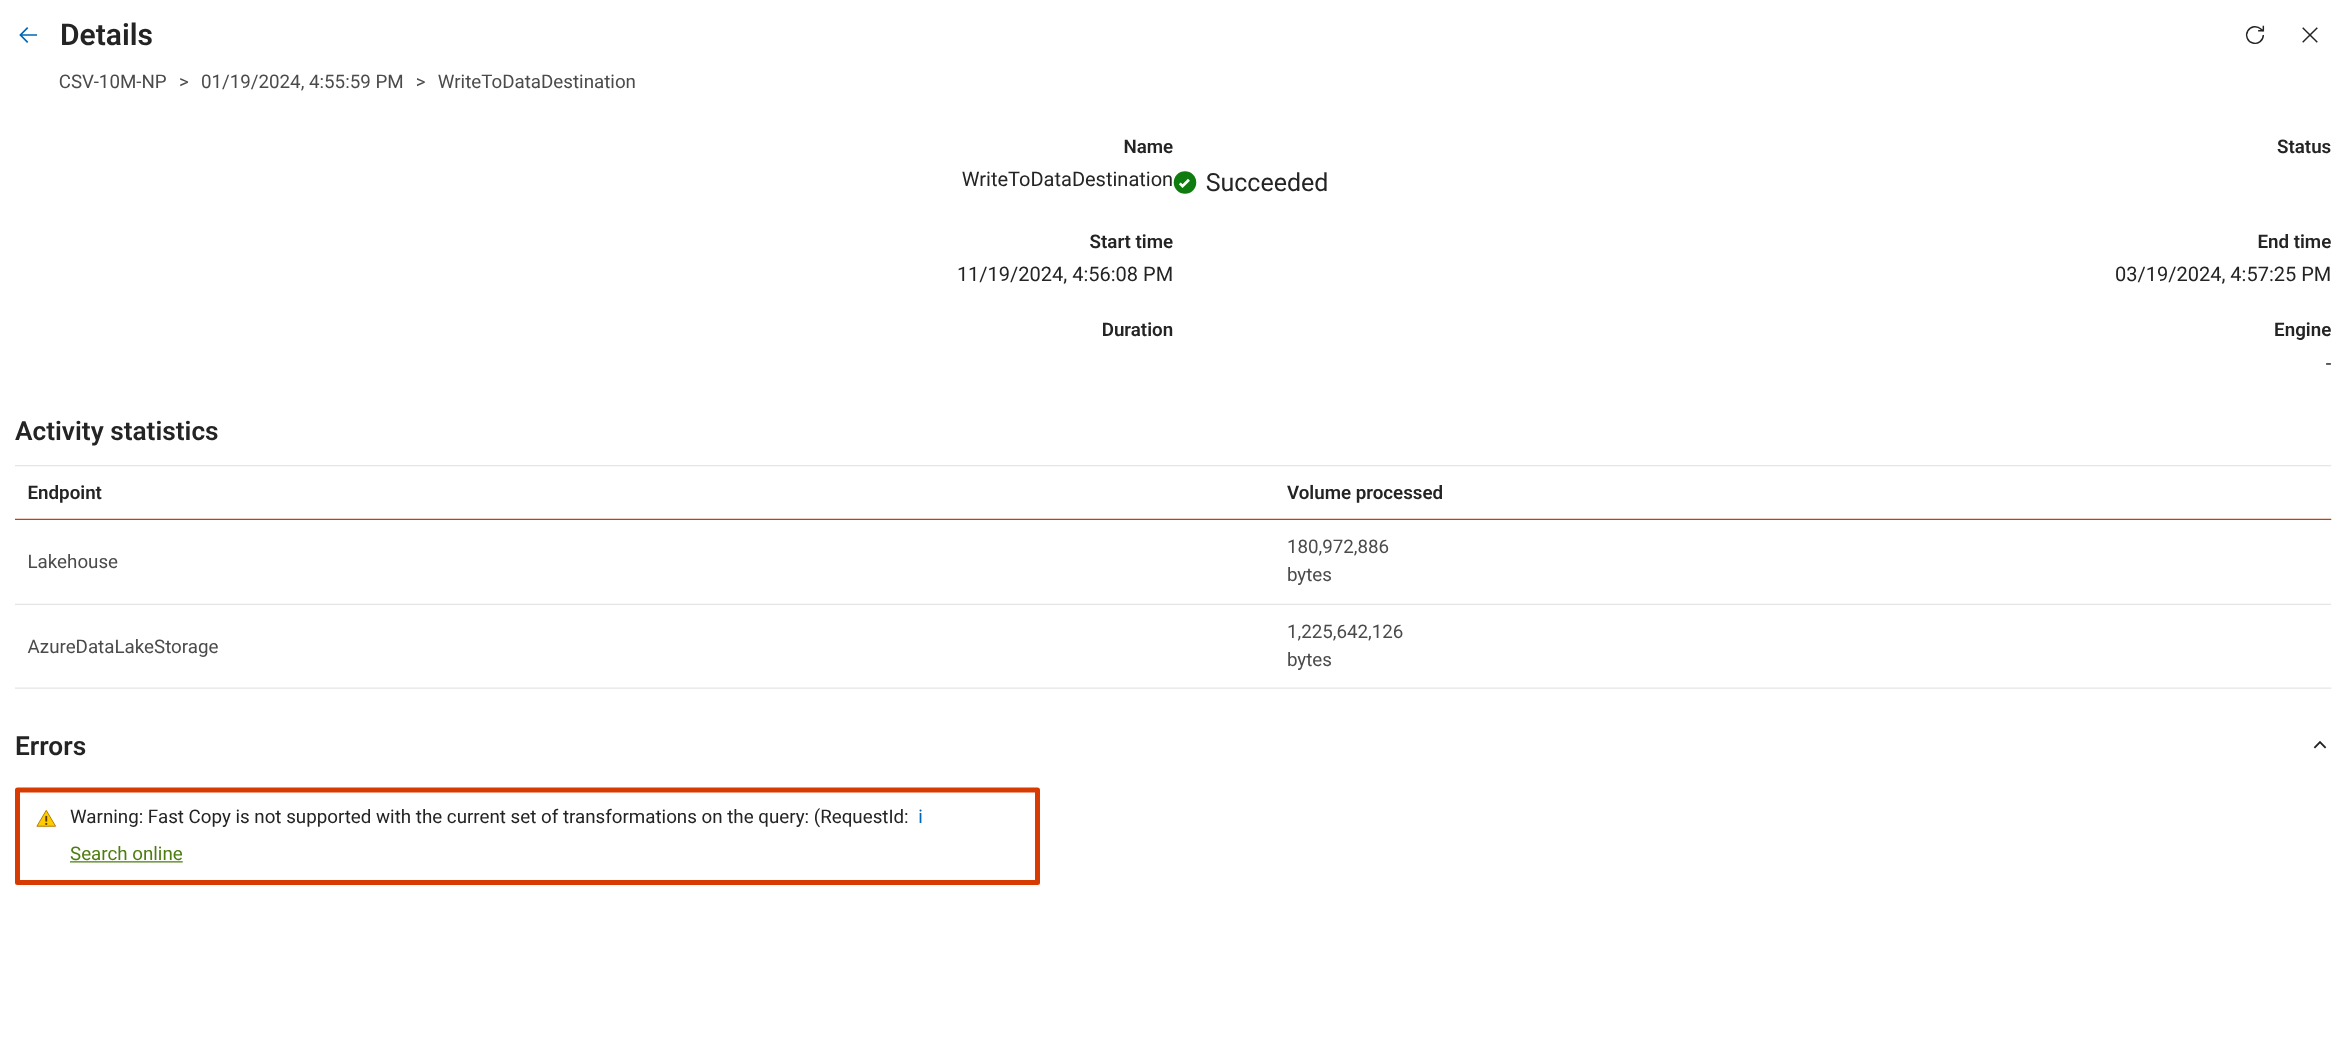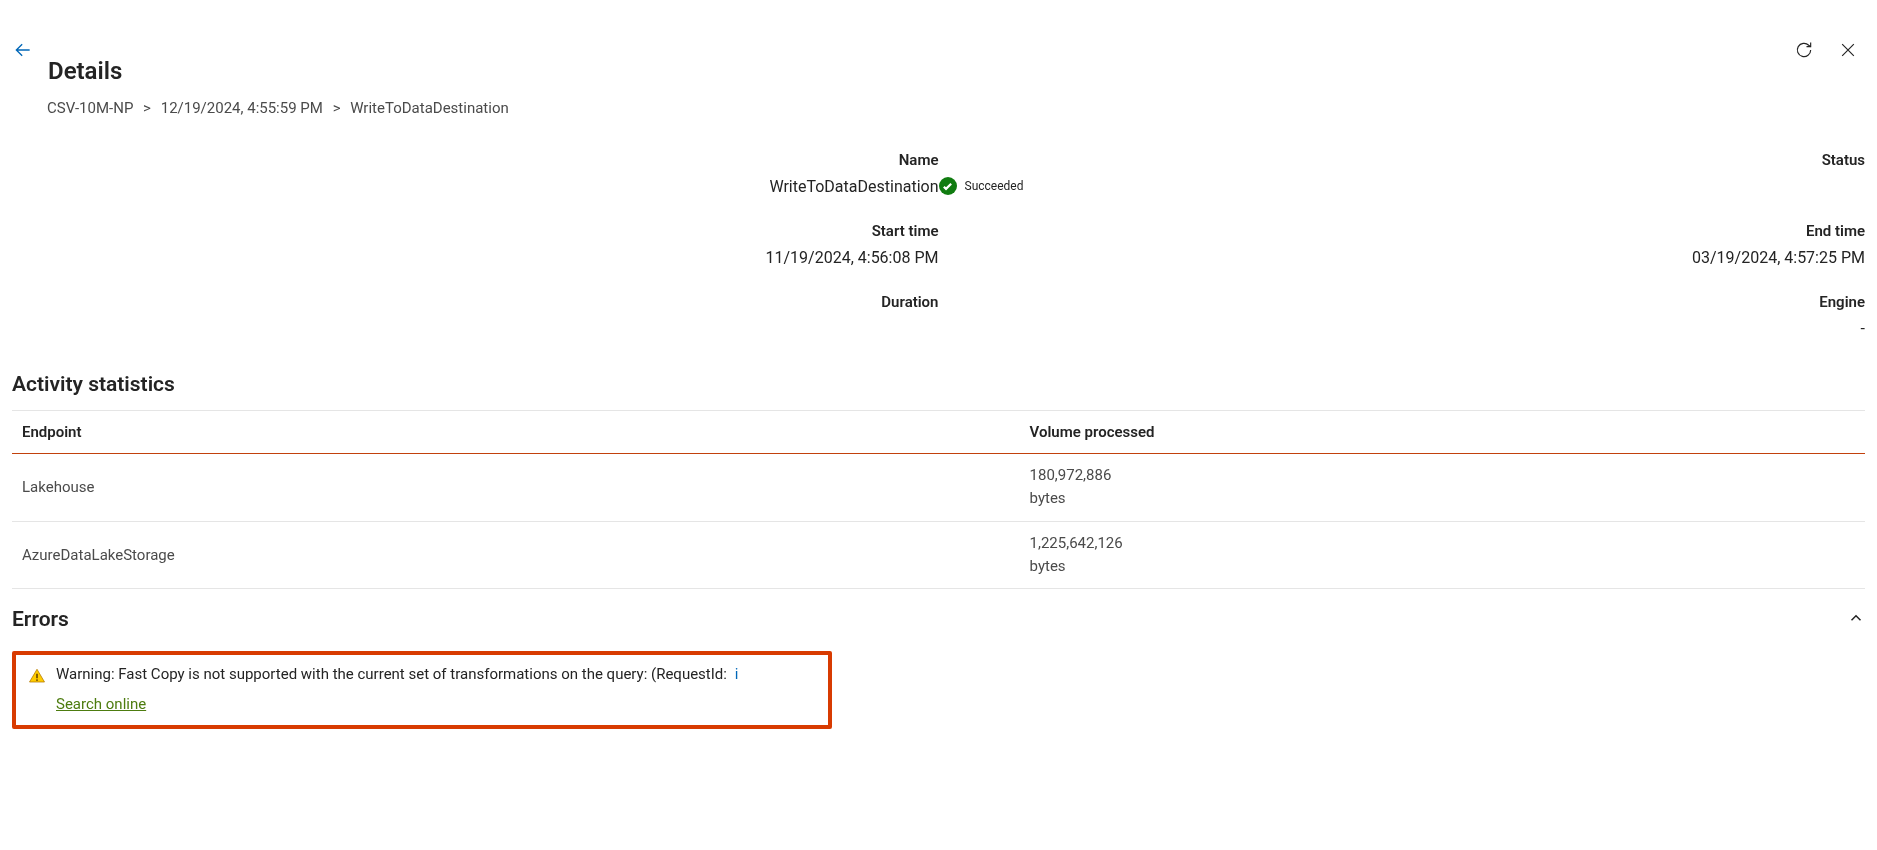--- a/index.html
+++ b/index.html
@@ -6,54 +6,54 @@
     body {
       font-family: "Segoe UI", -apple-system, BlinkMacSystemFont, Roboto, "Helvetica Neue", sans-serif;
       color: #242424;
       background: #fff;
       font-size: 14px;
       padding: 14px 12px 24px 12px;
     }
     
     .header-row { display: flex; align-items: center; justify-content: space-between; }
     .header-left { display: flex; align-items: center; gap: 14px; }
-    .header-title { font-size: 24px; font-weight: 600; margin-top: 43px; }
+    .header-title { font-size: 24px; font-weight: 600; }
     .header-actions { display: flex; align-items: center; gap: 22px; padding-right: 6px; }
     .icon-btn { width: 22px; height: 22px; display: inline-flex; align-items: center; justify-content: center; cursor: pointer; color: #242424; }
     .icon-btn svg { width: 20px; height: 20px; stroke: currentColor; fill: none; stroke-width: 1.4; }
     .back-icon svg { stroke: #0067b8; stroke-width: 1.6; }
 
     
     .breadcrumb { margin-top: 14px; margin-left: 35px; color: #4b4b4b; font-size: 15px; }
     .crumb { color: #4b4b4b; }
     .crumb-sep { margin: 0 6px; color: #4b4b4b; }
 
     
     .details-grid { display: grid; grid-template-columns: 1fr 1fr; row-gap: 26px; margin-top: 34px; text-align: right; }
     .detail-item { display: flex; flex-direction: column; gap: 8px; }
     .detail-label { font-weight: 600; font-size: 15px; }
     .detail-value { font-size: 16px; color: #242424; }
-    .status-line { display: flex; align-items: center; gap: 8px; font-size: 12px; }
+    .status-line { display: flex; align-items: center; gap: 8px; font-size: 20px; }
     .status-badge { width: 18px; height: 18px; border-radius: 50%; background:#107c10; display:inline-flex; align-items:center; justify-content:center; }
     .status-badge svg { width:11px; height:11px; stroke:#fff; stroke-width:2.4; fill:none; }
 
     
     .section-heading { font-size: 21px; font-weight: 600; margin-top: 34px; }
 
     
     .activity-table { width: 100%; border-collapse: collapse; margin-top: 14px; }
     .activity-table th { text-align: left; font-weight: 600; font-size: 15px; padding: 12px 10px; border-top: 1px solid #e5e5e5; border-bottom: 1px solid #c2410c; }
     .activity-table th:last-child, .activity-table td:last-child { }
     .activity-table td { padding: 10px 10px; color:#4b4b4b; font-size:15px; border-bottom: 1px solid #e5e5e5; vertical-align: middle; }
     .vol-cell { line-height: 1.55; }
     .vol-num { display:block; }
     .vol-unit { display:block; }
 
     
-    .errors-header { display:flex; align-items:center; justify-content:space-between; margin-top: 18px; }
+    .errors-header { display:flex; align-items:center; justify-content:space-between; margin-top: 35px; }
     .errors-heading { font-size: 21px; font-weight: 600; }
     .chevron svg { width:18px; height:18px; stroke:#242424; fill:none; stroke-width:2; }
 
     .error-box { margin-top: 20px; border: 4px solid #d83b01; border-radius:2px; padding: 10px 26px 12px 12px; max-width: 820px; }
     .error-row1 { display:flex; align-items:flex-start; gap:10px; color:#242424; font-size:15px; }
     .warn-icon { flex: 0 0 18px; width:18px; height:18px; margin-top:2px; }
     .warn-icon svg { width:18px; height:18px; }
     .error-text { flex:1; }
     .req-tail { color:#0067b8; margin-left:4px; }
     .search-link { display:inline-block; margin-top:10px; margin-left:28px; color:#4d7c0f; text-decoration: underline; font-size:15px; cursor:pointer; }
@@ -81,21 +81,21 @@
       <svg viewBox="0 0 24 24">
           <path d="M5 5l14 14M19 5L5 19"></path>
         </svg>
     </span>
   </div>
 </div>
 
 <div class="breadcrumb">
   <span class="crumb">CSV-10M-NP</span>
   <span class="crumb-sep">&gt;</span>
-  <span class="crumb">12/19/2024, 4:55:59 PM</span>
+  <span class="crumb">01/19/2024, 4:55:59 PM</span>
   <span class="crumb-sep">&gt;</span>
   <span class="crumb">WriteToDataDestination</span>
 </div>
 
 <div class="details-grid">
   <div class="detail-item">
     <span class="detail-label">Name</span>
     <span class="detail-value">WriteToDataDestination</span>
   </div>
   <div class="detail-item">

